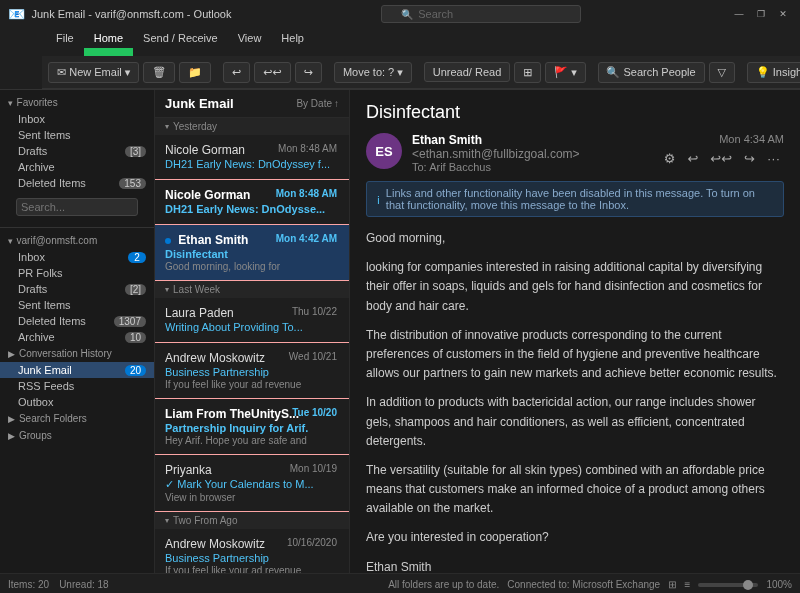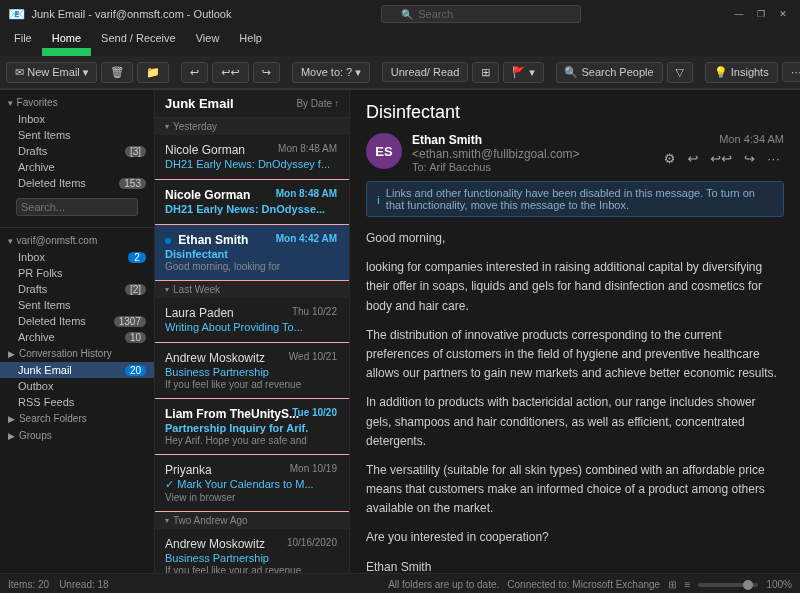--- a/index.html
+++ b/index.html
@@ -6,21 +6,21 @@
     body { font-family: 'Segoe UI', sans-serif; background: #1a1a1a; color: #ccc; font-size: 12px; overflow: hidden; width: 800px; height: 593px; }
 
     
     #titlebar { height: 28px; background: #1f1f1f; display: flex; align-items: center; padding: 0 8px; gap: 6px; }
     #titlebar .win-controls { margin-left: auto; display: flex; gap: 4px; }
     #titlebar .win-btn { width: 18px; height: 14px; border-radius: 2px; display: flex; align-items: center; justify-content: center; font-size: 9px; cursor: pointer; color: #aaa; }
     .search-bar { background: #2d2d2d; border: 1px solid #444; border-radius: 3px; padding: 2px 20px; color: #ccc; font-size: 11px; width: 200px; height: 18px; display: flex; align-items: center; position: relative; }
     .search-icon-tb { color: #888; font-size: 10px; margin-right: 4px; }
 
     
-    #ribbon { background: #1f1f1f; border-bottom: 1px solid #333; }
+    #ribbon { background: #1f1f1f; border-bottom: 1px solid #333; padding-left: 42px; }
     #ribbon-tabs { display: flex; padding: 0 4px; }
     .rtab { padding: 4px 10px; font-size: 11px; color: #ccc; cursor: pointer; border-bottom: 2px solid transparent; }
     .rtab.active { border-bottom: 8px solid #22c55e; color: #fff; }
     #ribbon-buttons { display: flex; align-items: center; padding: 4px 6px; gap: 4px; background: #252525; border-bottom: 1px solid #333; }
     .rbtn { background: #2d2d2d; border: 1px solid #444; border-radius: 3px; padding: 3px 8px; color: #ccc; font-size: 11px; cursor: pointer; display: flex; align-items: center; gap: 3px; white-space: nowrap; }
     .rbtn-separator { width: 1px; height: 24px; background: #444; margin: 0 2px; }
 
     
     #main { display: flex; height: calc(593px - 28px - 28px - 32px - 22px); }
 
@@ -224,24 +224,24 @@
 
     <div class="sidebar-header">
       <span class="chevron">▶</span>
       <span>Conversation History</span>
     </div>
     <div class="sidebar-item active">
       <span>Junk Email</span>
       <span class="sidebar-badge blue">20</span>
     </div>
     <div class="sidebar-item">
+      <span>RSS Feeds</span>
+    </div>
+    <div class="sidebar-item">
       <span>Outbox</span>
-    </div>
-    <div class="sidebar-item">
-      <span>RSS Feeds</span>
     </div>
     <div class="sidebar-header">
       <span class="chevron">▶</span>
       <span>Search Folders</span>
     </div>
     <div class="sidebar-header">
       <span class="chevron">▶</span>
       <span>Groups</span>
     </div>
   </div>
@@ -300,21 +300,21 @@
     </div>
     <div class="email-item">
       <div class="sender">Priyanka</div>
       <div class="subject">✓ Mark Your Calendars to M...</div>
       <div class="preview">View in browser</div>
       <div class="date">Mon 10/19</div>
     </div>
 
     <div class="date-group">
       <span class="date-group-arrow">▾</span>
-      <span>Two Andrew Ago</span>
+      <span>Two From Ago</span>
     </div>
     <div class="email-item">
       <div class="sender">Andrew Moskowitz</div>
       <div class="subject" style="color:#4fc3f7;">Business Partnership</div>
       <div class="preview">If you feel like your ad revenue</div>
       <div class="date">10/16/2020</div>
     </div>
 
   </div>
 

